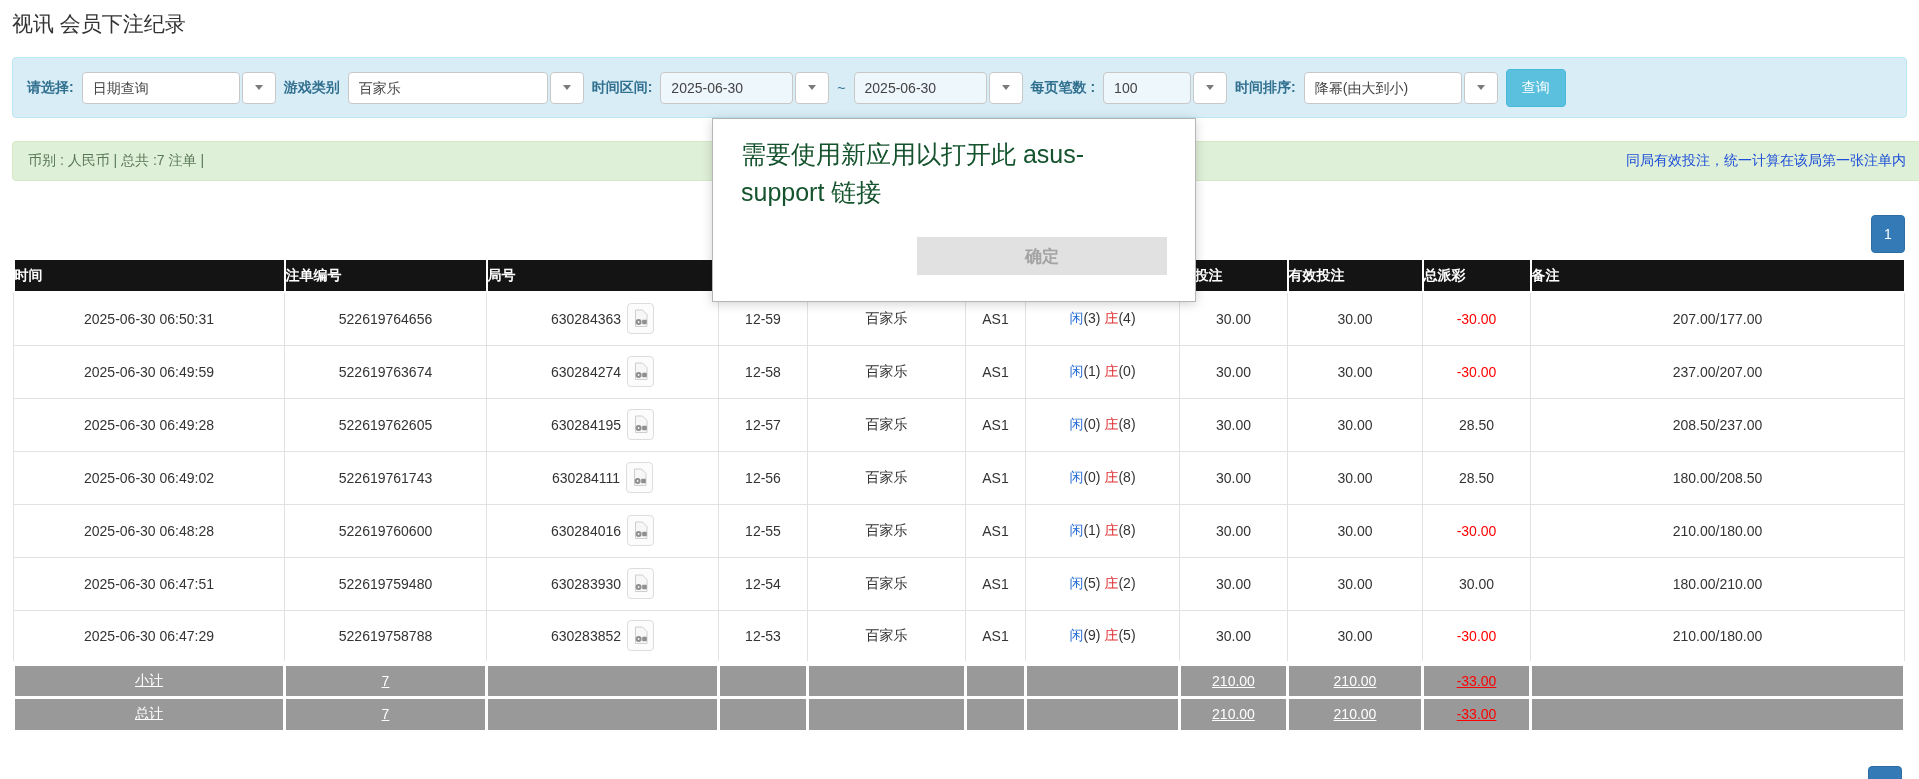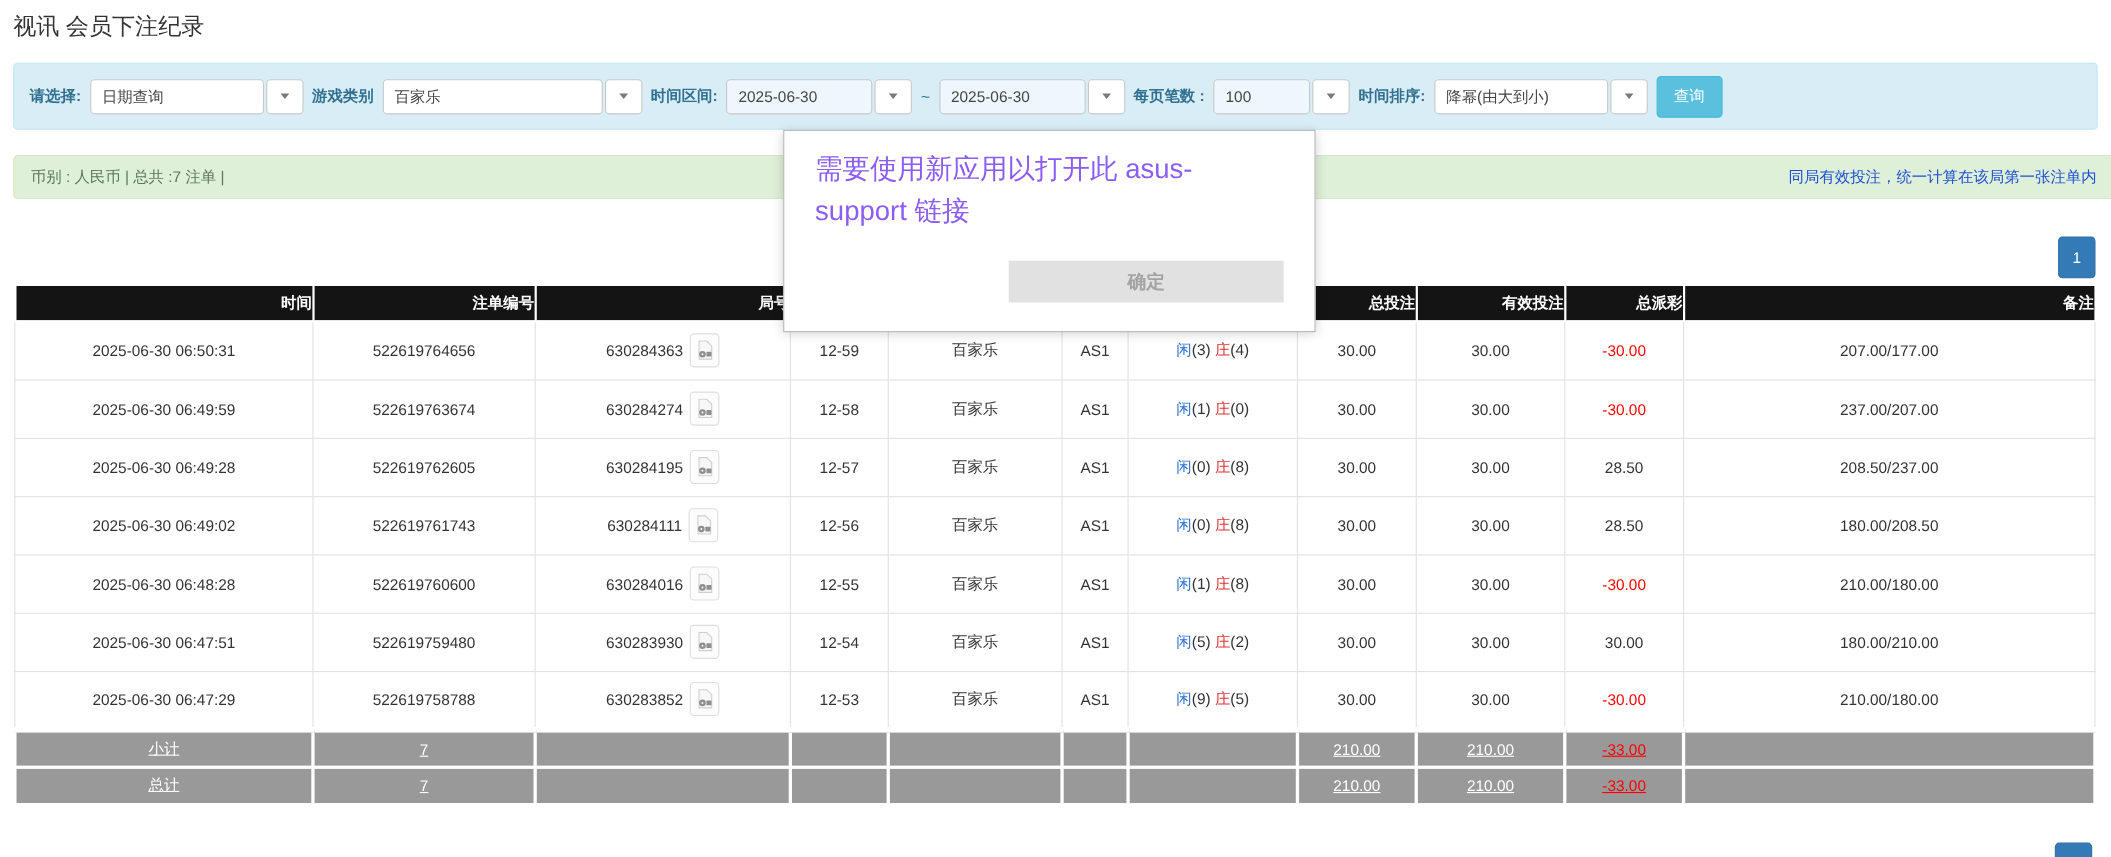--- a/index.html
+++ b/index.html
@@ -37,36 +37,36 @@
   .pager { position:absolute; width:34px; height:38px; background:#337ab7; border:1px solid #2e6da4;
     border-radius:4px; color:#fff; font-size:14px; display:flex; align-items:center; justify-content:center;
     cursor:pointer; }
   .pager.top { left:1871px; top:215px; }
   .pager.bottom { left:1868px; top:766px; }
 
   
   table.records { position:absolute; left:12px; top:258px; width:1891px;
     border-collapse:collapse; table-layout:fixed; font-size:14px; }
   table.records th { background:#141414; color:#fff; font-weight:bold; height:33px;
-    border:2px solid #fff; text-align:right;margin-top:37px; }
+    border:2px solid #fff; text-align:left;margin-top:37px; }
   table.records td { background:#fff; border:1px solid #e2e2e2; height:53px; text-align:center; color:#333; }
   td.link { color:#337ab7; cursor:pointer; }
   .neg { color:#ff0000 !important; }
   .lbl-player { color:#2a6fd6; }
   .lbl-banker { color:#e03131; }
   .round-cell-inner { display:inline-flex; align-items:center; gap:6px; }
   .vicon { display:inline-flex; align-items:center; justify-content:center; width:27px; height:31px;
     border:1px solid #ddd; border-radius:4px; background:#fcfcfc; cursor:pointer; }
   tbody.footer td { background:#999; color:#fff; border:3px solid #fff; height:34px;text-decoration:underline; }
   tbody.footer tr.first td { border-top:5px solid #fff; }
 
   
   .dialog { position:absolute; left:712px; top:118px; width:484px; height:184px; background:#fff;
     border:1px solid #b5b5b5; box-shadow:0 2px 10px rgba(0,0,0,0.18); z-index:20; }
-  .dialog-msg { margin:16px 28px 0 28px; font-size:25px; line-height:38px; color:#8b5cf6; }
+  .dialog-msg { margin:16px 28px 0 28px; font-size:25px; line-height:38px; color:#14532d; }
   .dialog-ok { position:absolute; right:28px; bottom:26px; width:250px; height:38px; background:#e1e1e1;
     border:none; color:#a3a3a3; font-size:17px; font-weight:bold; font-family:inherit; cursor:pointer; }
 </style>
 </head>
 <body>
 
 <div id="screen">
 
   <div class="page-title">视讯 会员下注纪录</div>
 

